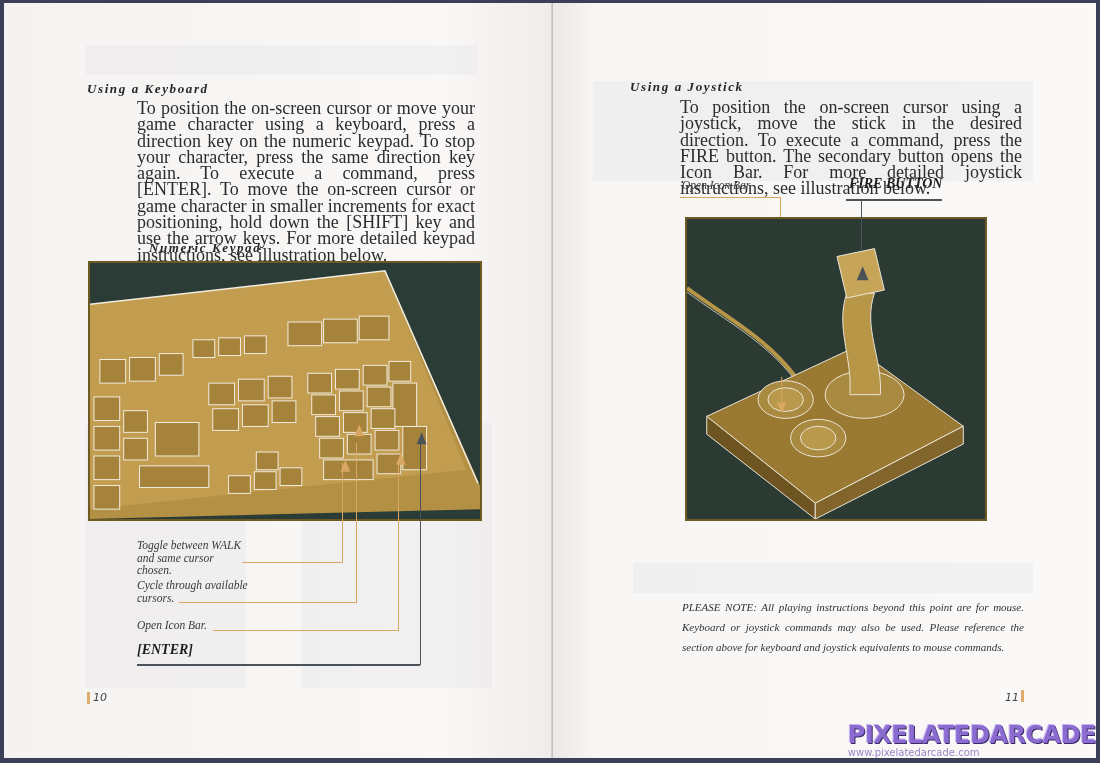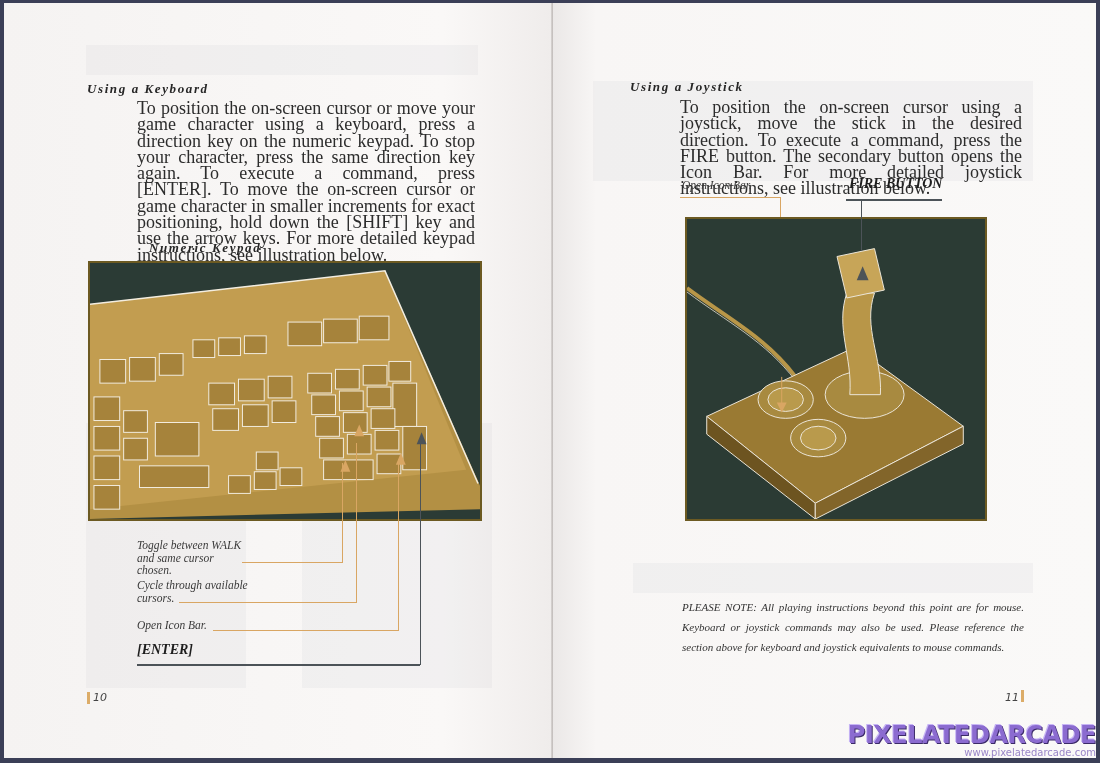--- a/index.html
+++ b/index.html
@@ -27,21 +27,21 @@
     .hline { position: absolute; height: 1px; }
     .vline { position: absolute; width: 1px; }
     .orange { background: #d9a663; }
     .grey { background: #4c5358; }
 
     .page-num { position: absolute; font-family: "DejaVu Sans", sans-serif; font-style: italic; font-size: 11px; color: #444; }
     .num-bar { position: absolute; width: 3px; height: 12px; background: #dcac68; }
 
     .note { position: absolute; font-style: italic; font-size: 11px; line-height: 20px; text-align: justify; color: #333; }
 
-    .watermark { position: absolute; right: 4px; bottom: 5px; text-align: right; }
+    .watermark { position: absolute; right: 4px; bottom: 5px; text-align: left; }
     .wm-title { font-family: "DejaVu Sans", sans-serif; font-weight: bold; font-size: 24px; letter-spacing: -0.5px; color: #8b6bd0; text-shadow: 1px 1px 0 #3b2a68, -1px -1px 0 #c7b5f5; line-height: 24px; }
     .wm-url { font-family: "DejaVu Sans", sans-serif; font-size: 10px; color: #9a86c8; line-height: 11px; }
   </style>
 </head>
 <body>
 
 <div class="spread">
 
   <div class="page left">
     <div class="ghost" style="left:82px;top:42px;width:392px;height:30px;"></div>

